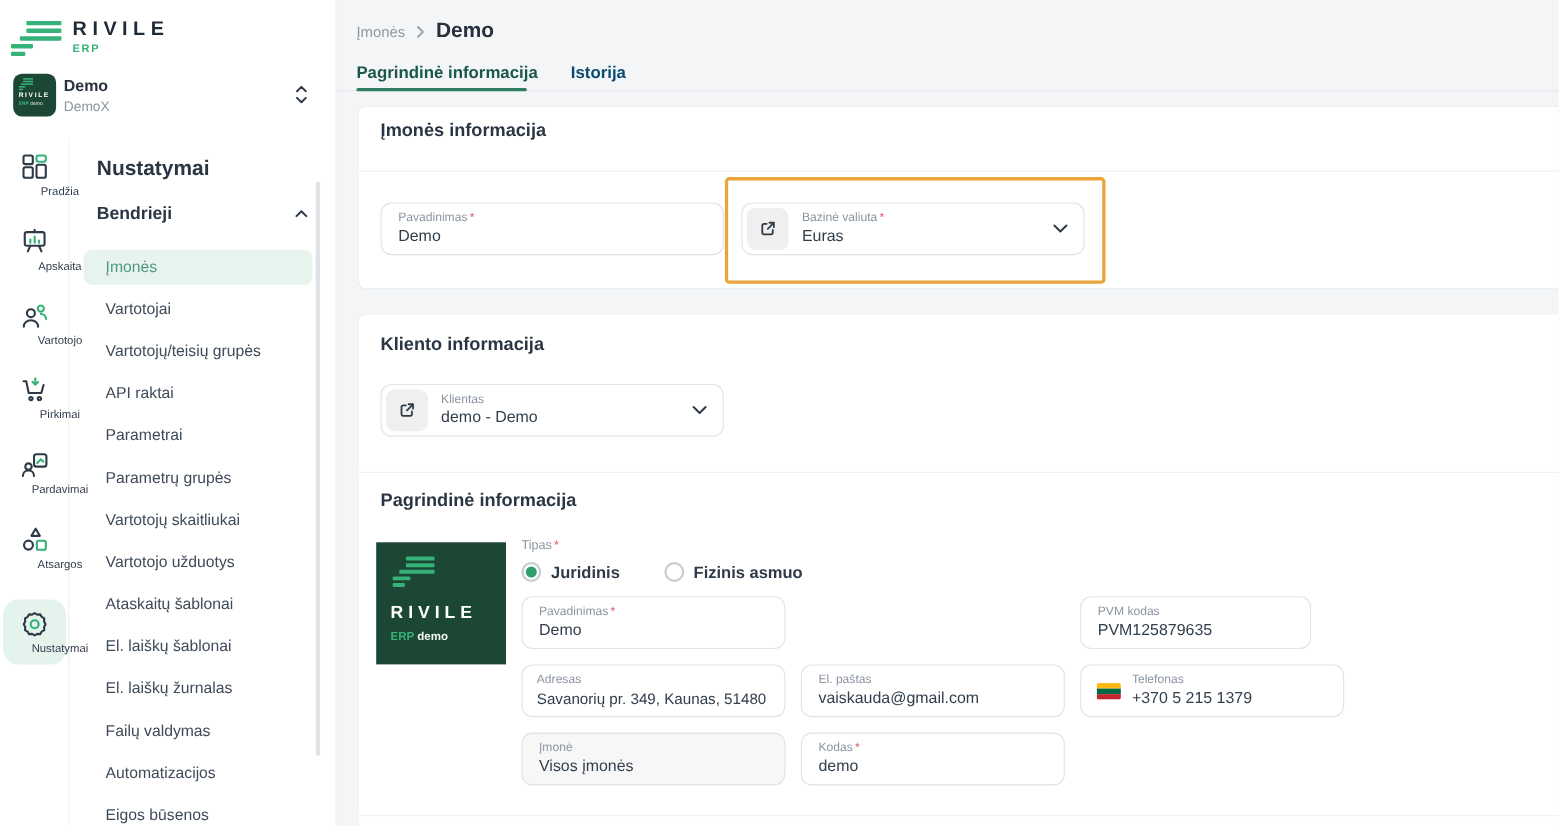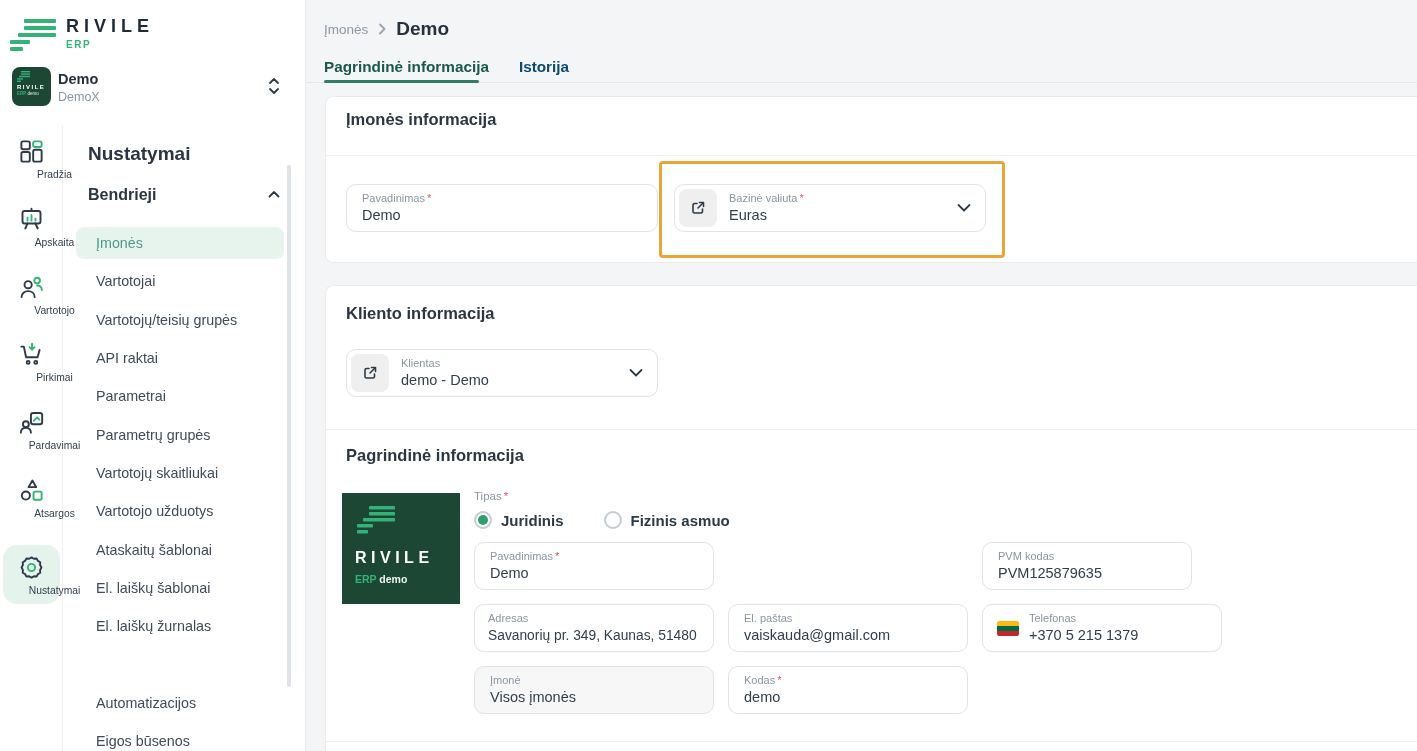--- a/index.html
+++ b/index.html
@@ -234,20 +234,21 @@
   <div class="sb-item" style="top:265px">Vartotojai</div>
   <div class="sb-item" style="top:304px">Vartotojų/teisių grupės</div>
   <div class="sb-item" style="top:342px">API raktai</div>
   <div class="sb-item" style="top:380px">Parametrai</div>
   <div class="sb-item" style="top:419px">Parametrų grupės</div>
   <div class="sb-item" style="top:457px">Vartotojų skaitliukai</div>
   <div class="sb-item" style="top:495px">Vartotojo užduotys</div>
   <div class="sb-item" style="top:534px">Ataskaitų šablonai</div>
   <div class="sb-item" style="top:572px">El. laiškų šablonai</div>
   <div class="sb-item" style="top:610px">El. laiškų žurnalas</div>
+  <div class="sb-item" style="top:649px">Failų valdymas</div>
   <div class="sb-item" style="top:687px">Automatizacijos</div>
   <div class="sb-item" style="top:725px">Eigos būsenos</div>
 
   <div class="sb-scroll"></div>
 </div>
 
 <div class="main">
 
   <div class="breadcrumb">
     <span class="bc-parent">Įmonės</span>

